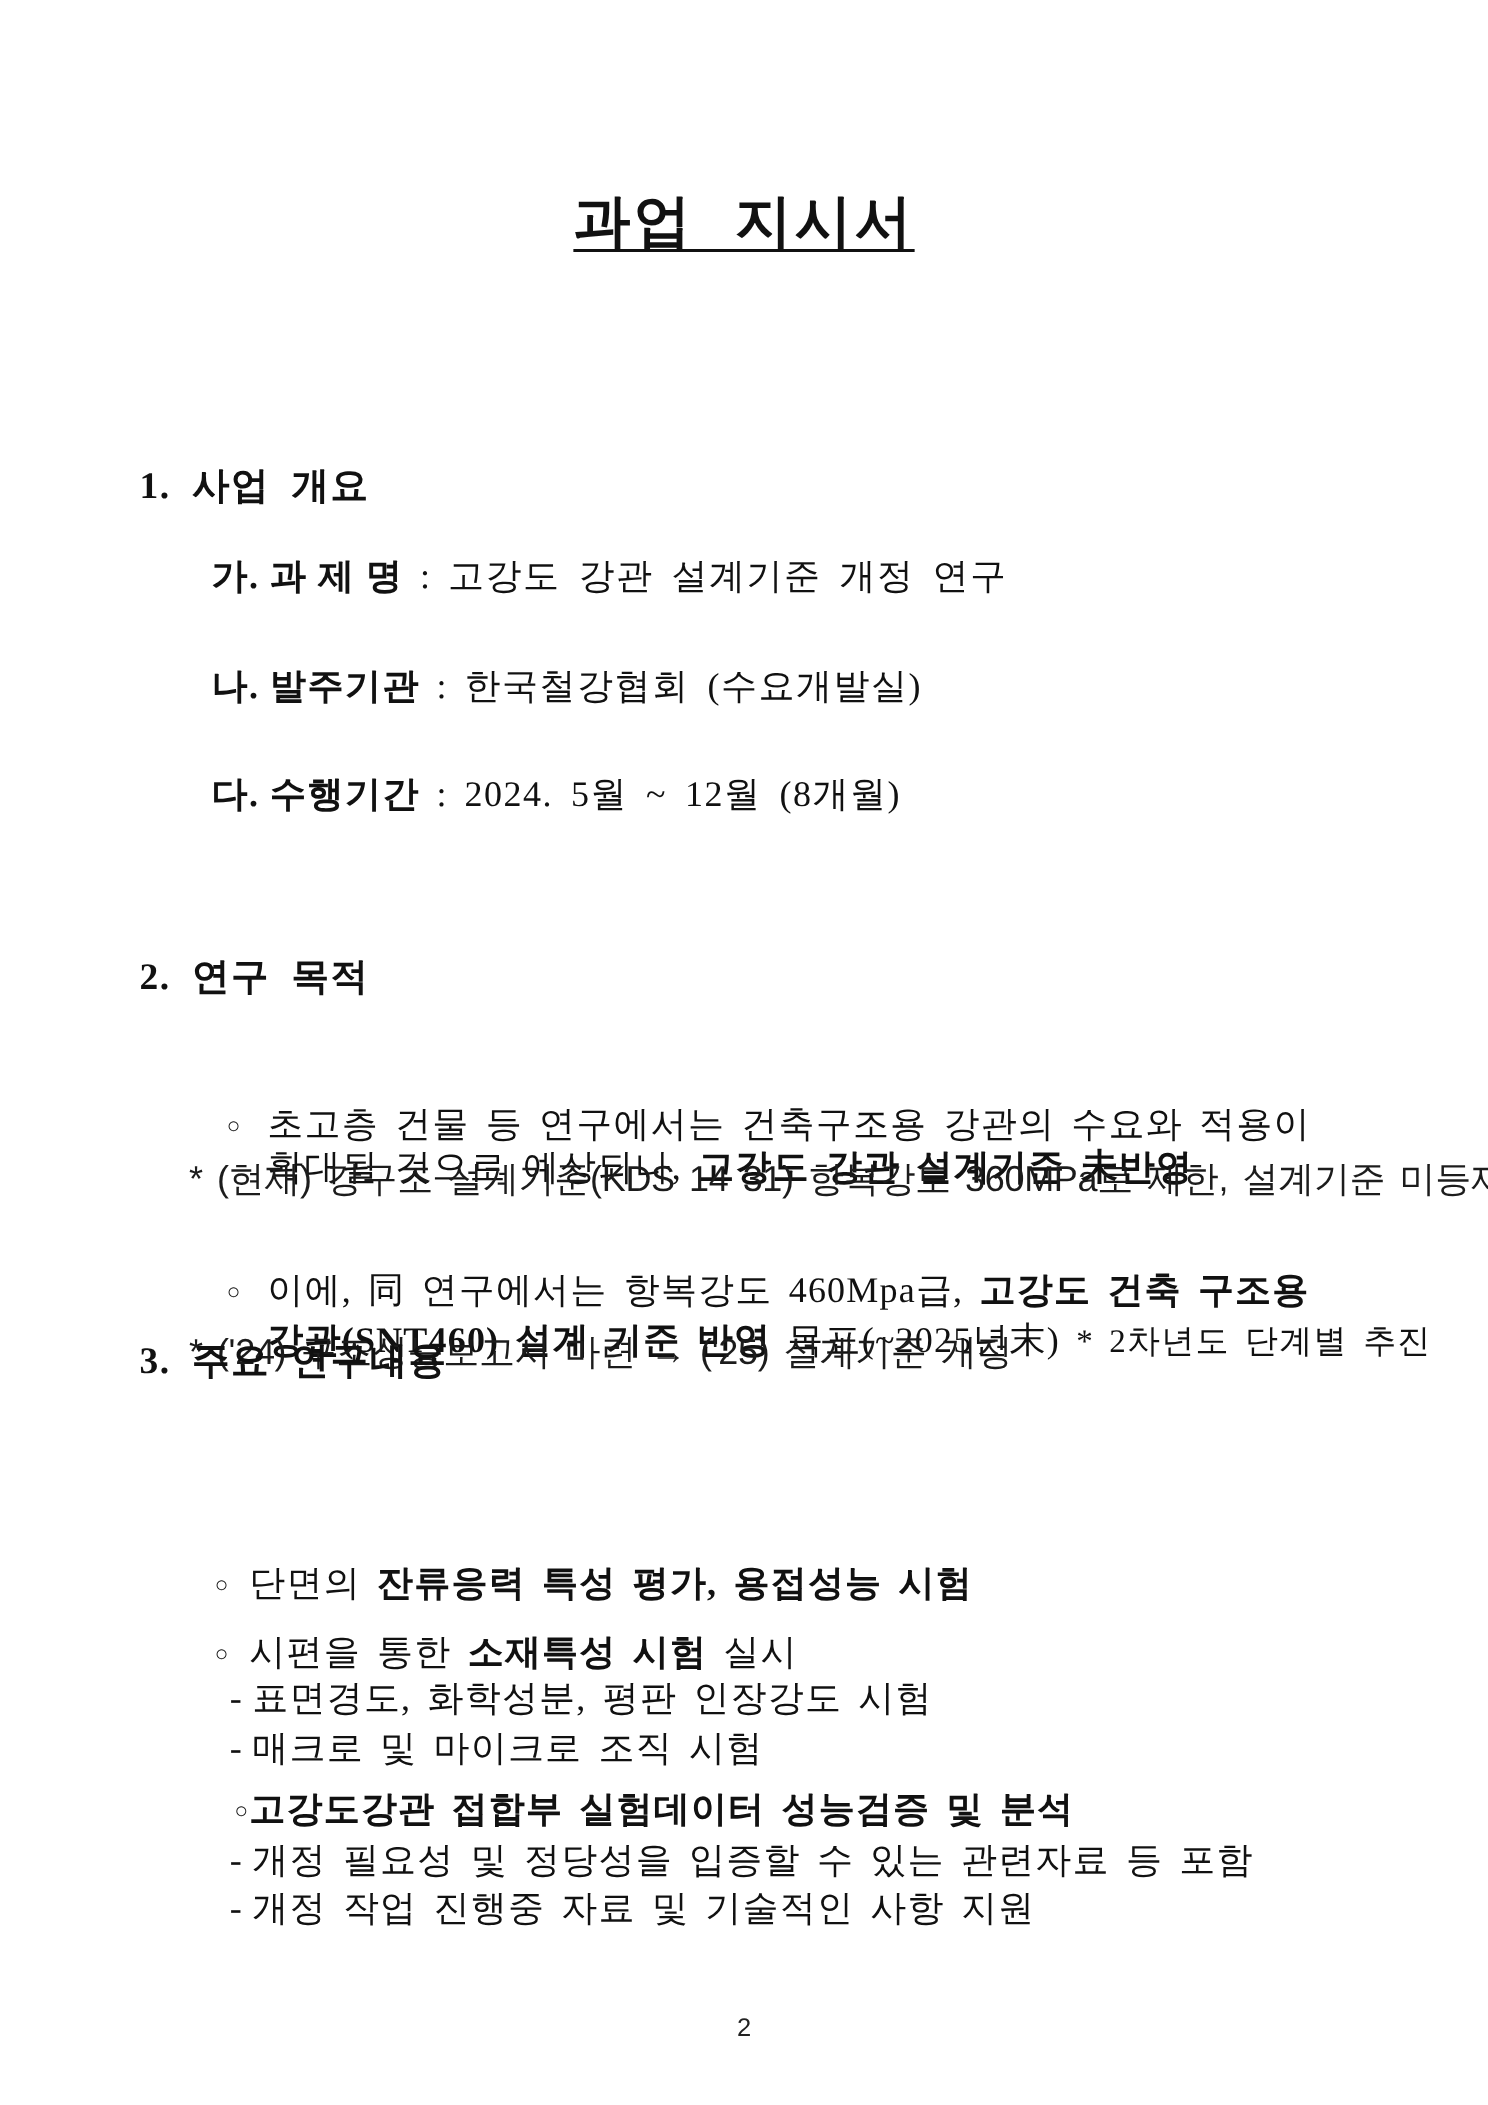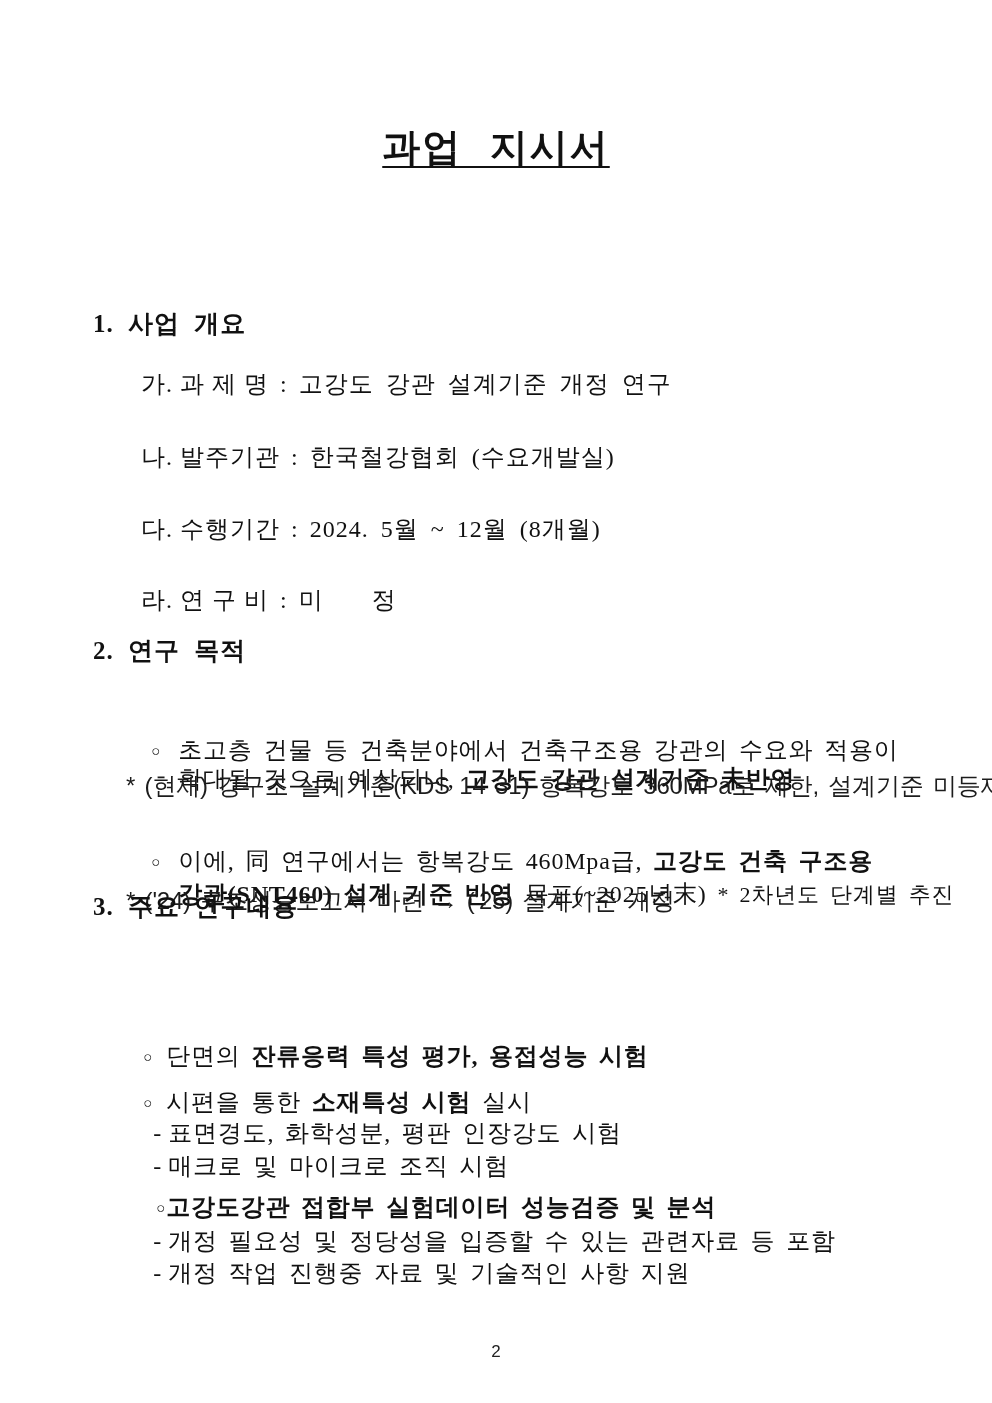--- a/index.html
+++ b/index.html
@@ -37,21 +37,21 @@
     word-spacing: 7px;
     white-space: nowrap;
   }
 
   .field-row {
     left: 113px;
     font-size: 24px;
     letter-spacing: 1px;
     white-space: pre;
   }
-  .field-label { font-weight: normal; }
+  .field-label { font-weight: bold; }
   .field-colon { margin: 0 11px; font-weight: normal; }
   .field-value { font-weight: normal; word-spacing: 5px; }
 
   .body-line {
     font-size: 24px;
     letter-spacing: 0.8px;
     word-spacing: 4px;
     white-space: pre;
     line-height: 30px;
   }
@@ -103,28 +103,25 @@
   </div>
 
   <div class="abs field-row" style="top:414px;">
     <span class="field-label">나. 발주기관</span><span class="field-colon">:</span><span class="field-value">한국철강협회 (수요개발실)</span>
   </div>
 
   <div class="abs field-row" style="top:486px;">
     <span class="field-label">다. 수행기간</span><span class="field-colon">:</span><span class="field-value">2024. 5월 ~ 12월 (8개월)</span>
   </div>
 
-  <div class="abs field-row" style="top:557px;">
-    <span class="field-label">라. 연 구 비</span><span class="field-colon">:</span><span class="field-value">미    정</span>
-  </div>
 
   <div class="abs section-heading" style="top:634px;">2. 연구 목적</div>
 
   <div class="abs body-line" style="top:705px; left:108px;">
-    <span class="bullet-marker">○</span><span>초고층 건물 등 건축분야에서 건축구조용 강관의 수요와 적용이</span>
+    <span class="bullet-marker">○</span><span>초고층 건물 등 연구에서는 건축구조용 강관의 수요와 적용이</span>
   </div>
   <div class="abs body-line" style="top:734px; left:135px;">
     <span>확대될 것으로 예상되나, </span><span class="bold">고강도 강관 설계기준 未반영</span>
   </div>
   <div class="abs footnote" style="top:770px; left:126px;">* (현재) 강구조 설계기준(KDS 14 31) 항복강도 360MPa로 제한, 설계기준 미등재</div>
 
   <div class="abs body-line" style="top:816px; left:108px;">
     <span class="bullet-marker">○</span><span>이에, 同 연구에서는 항복강도 460Mpa급, </span><span class="bold">고강도 건축 구조용</span>
   </div>
   <div class="abs body-line" style="top:849px; left:135px;">

